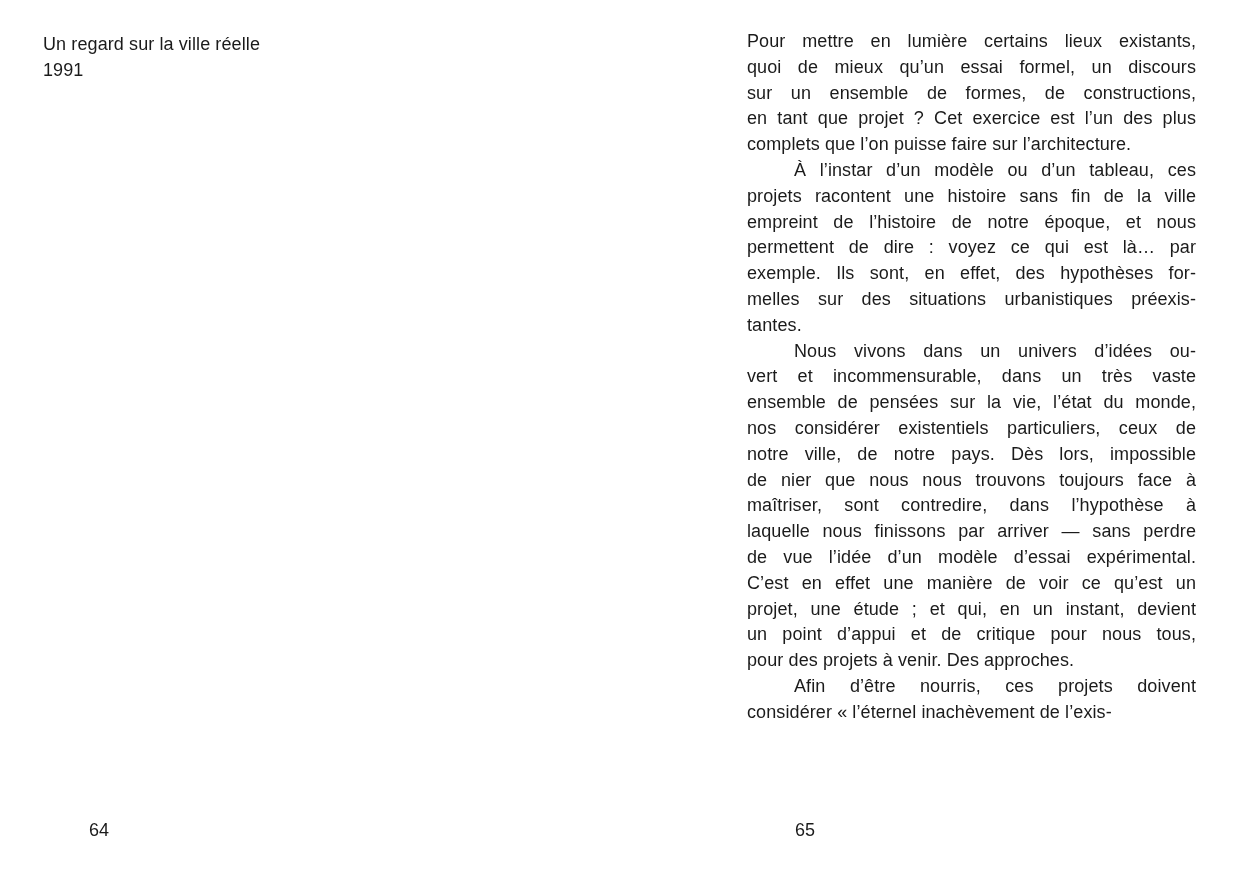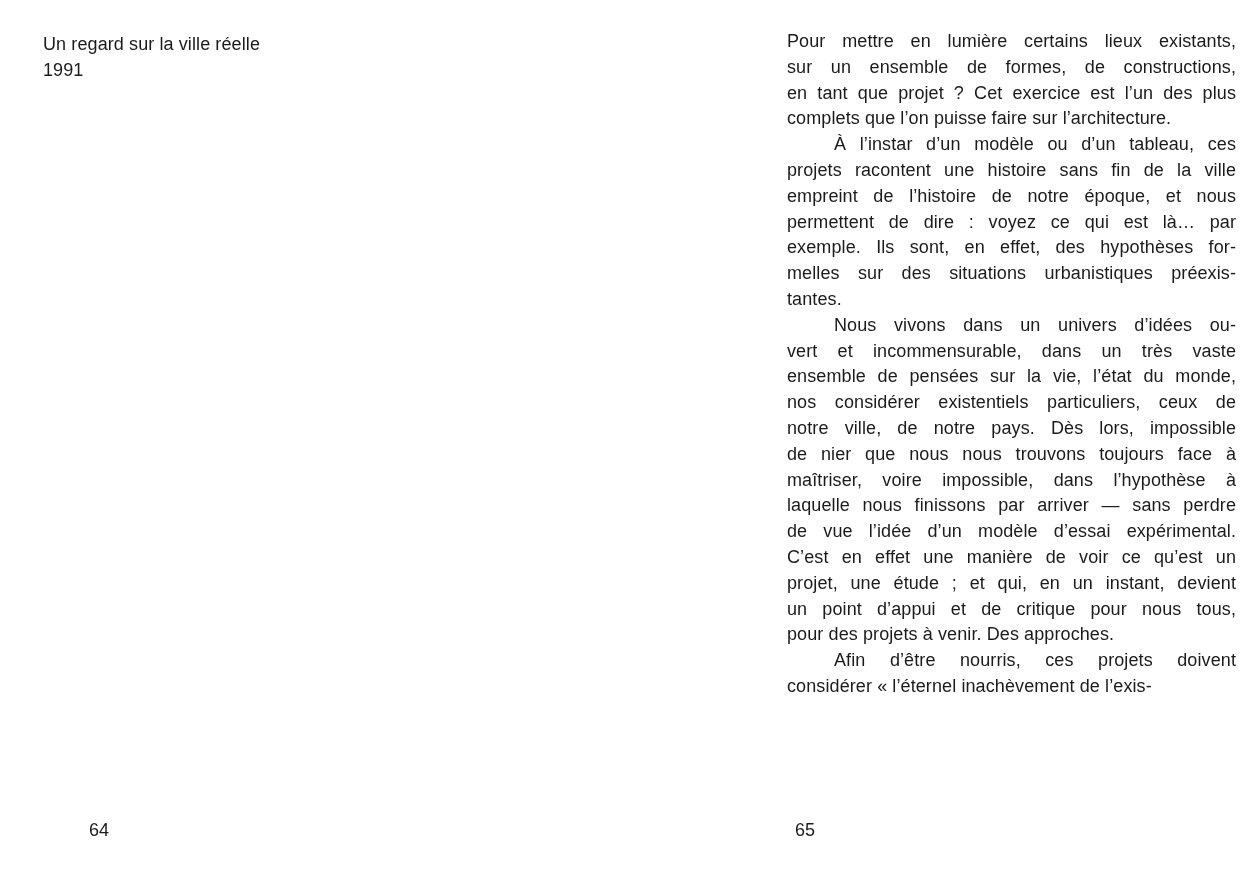--- a/index.html
+++ b/index.html
@@ -27,21 +27,20 @@
     white-space: nowrap;
   }
   .body-text {
     position: absolute;
     left: 747px;
     top: 29px;
     width: 449px;
     font-size: 18px;
     line-height: 25.8px;
     letter-spacing: 0.1px;
-    margin-left: 40px;
   }
   .paragraph { margin: 0; }
   .line {
     text-align: justify;
     text-align-last: justify;
     -moz-text-align-last: justify;
   }
   .line.last {
     text-align-last: left;
     -moz-text-align-last: left;
@@ -68,41 +67,42 @@
       <div>Un regard sur la ville réelle</div>
       <div>1991</div>
     </div>
     <div class="page-number left">64</div>
   </div>
 
   <div>
     <div class="body-text">
         <div class="paragraph">
           <div class="line">Pour mettre en lumière certains lieux existants,</div>
+          <div class="line">quoi de mieux qu’un essai formel, un discours</div>
           <div class="line">sur un ensemble de formes, de constructions,</div>
           <div class="line">en tant que projet ? Cet exercice est l’un des plus</div>
           <div class="line last">complets que l’on puisse faire sur l’architecture.</div>
         </div>
         <div class="paragraph">
           <div class="line indent">À l’instar d’un modèle ou d’un tableau, ces</div>
           <div class="line">projets racontent une histoire sans fin de la ville</div>
           <div class="line">empreint de l’histoire de notre époque, et nous</div>
           <div class="line">permettent de dire : voyez ce qui est là… par</div>
           <div class="line">exemple. Ils sont, en effet, des hypothèses for-</div>
           <div class="line">melles sur des situations urbanistiques préexis-</div>
           <div class="line last">tantes.</div>
         </div>
         <div class="paragraph">
           <div class="line indent">Nous vivons dans un univers d’idées ou-</div>
           <div class="line">vert et incommensurable, dans un très vaste</div>
           <div class="line">ensemble de pensées sur la vie, l’état du monde,</div>
           <div class="line">nos considérer existentiels particuliers, ceux de</div>
           <div class="line">notre ville, de notre pays. Dès lors, impossible</div>
           <div class="line">de nier que nous nous trouvons toujours face à</div>
-          <div class="line">maîtriser, voire impossible, dans l’hypothèse à</div>
+          <div class="line">maîtriser, sont contredire, dans l’hypothèse à</div>
           <div class="line">laquelle nous finissons par arriver — sans perdre</div>
           <div class="line">de vue l’idée d’un modèle d’essai expérimental.</div>
           <div class="line">C’est en effet une manière de voir ce qu’est un</div>
           <div class="line">projet, une étude ; et qui, en un instant, devient</div>
           <div class="line">un point d’appui et de critique pour nous tous,</div>
           <div class="line last">pour des projets à venir. Des approches.</div>
         </div>
         <div class="paragraph">
           <div class="line indent">Afin d’être nourris, ces projets doivent</div>
           <div class="line last">considérer « l’éternel inachèvement de l’exis-</div>

